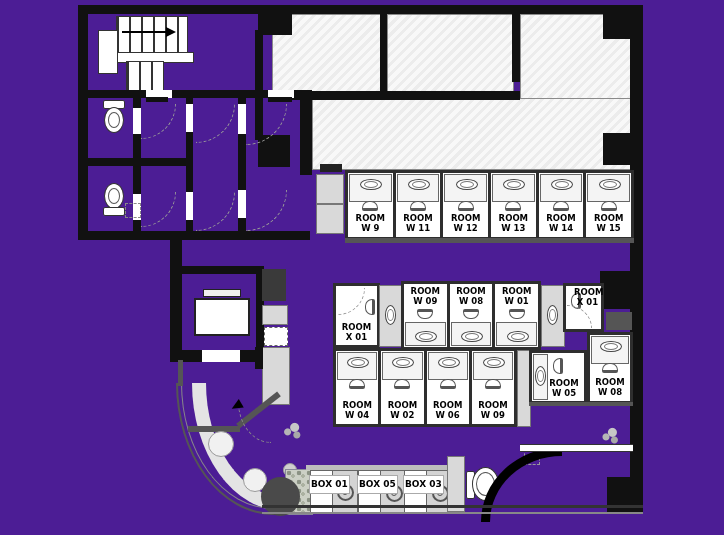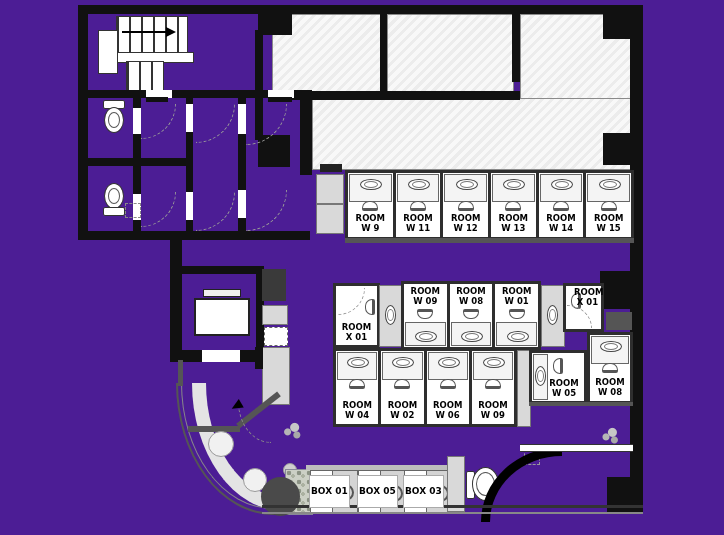--- a/index.html
+++ b/index.html
@@ -48,21 +48,21 @@
   .plant{position:absolute;
      background:radial-gradient(circle at 30% 55%,#b5b5b5 3px,transparent 4px),
                 radial-gradient(circle at 62% 30%,#c6c6c6 4px,transparent 5px),
                 radial-gradient(circle at 72% 72%,#a8a8a8 3px,transparent 4px)}
   .moss{position:absolute;background-color:#ccd0c5;border:1px solid #889;
      background-image:radial-gradient(circle at 3px 3px,#8b9284 2px,transparent 2.6px),
                       radial-gradient(circle at 7px 6px,#abb1a1 1.6px,transparent 2.1px);
      background-size:10px 9px}
   .boothw{position:absolute;background:#fff;border:1px solid #666}
   .boothg{position:absolute;background:#d4d4d4;border:1px solid #666}
-  .boxlbl{position:absolute;background:#fff;border:1px solid #aaa;padding:10px 1px;
+  .boxlbl{position:absolute;background:#fff;border:1px solid #aaa;padding:3px 1px;
           font-size:9px;font-weight:bold;line-height:11px;white-space:nowrap;z-index:6}
   .spiral{position:absolute;width:13px;height:13px;border:2px solid #555;border-radius:50%}
   .spiral:after{content:"";position:absolute;left:3px;top:3px;width:4px;height:4px;border:1.5px solid #555;border-radius:50%}
   .dline{position:absolute;background:#fff;border-top:1.5px solid #333;border-bottom:1.5px solid #333}
 </style>
 </head>
 <body>
 
 <div id="plan">
 

